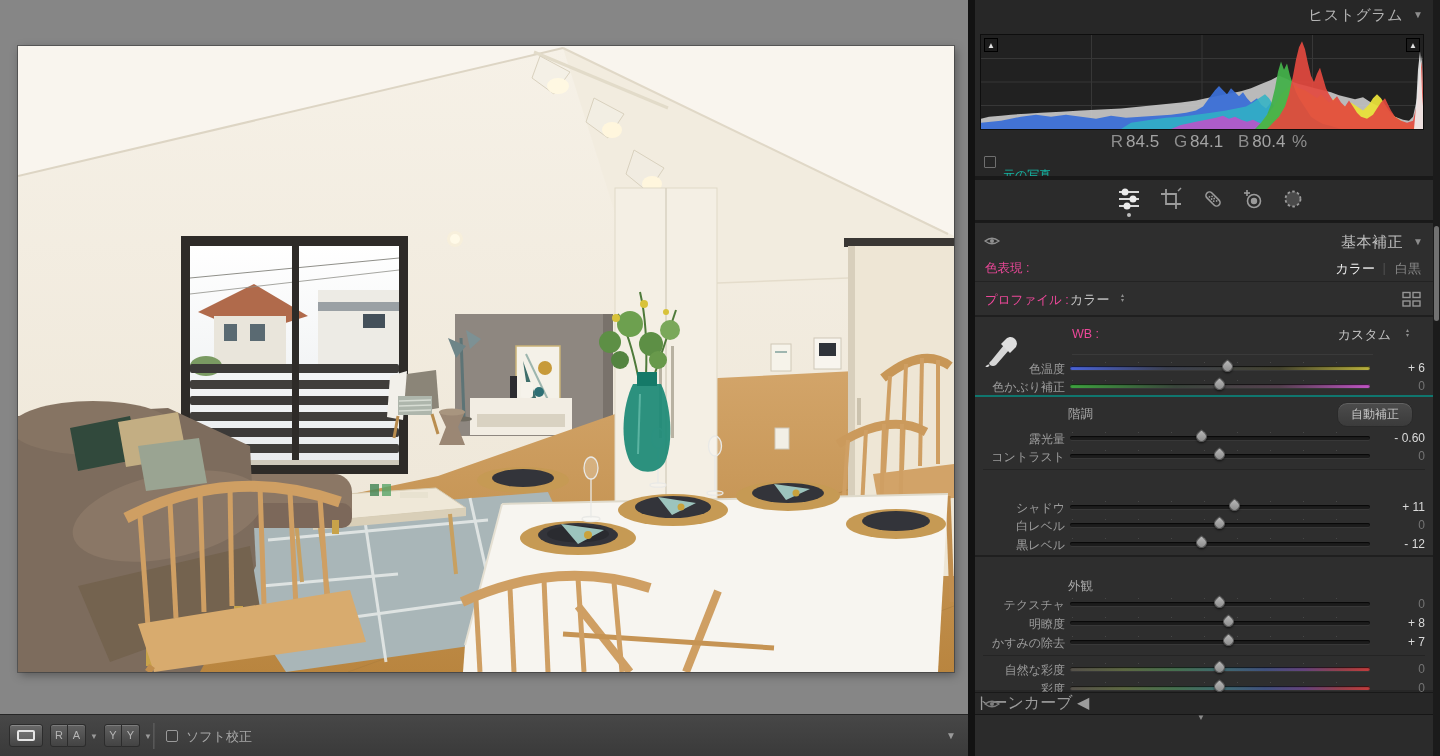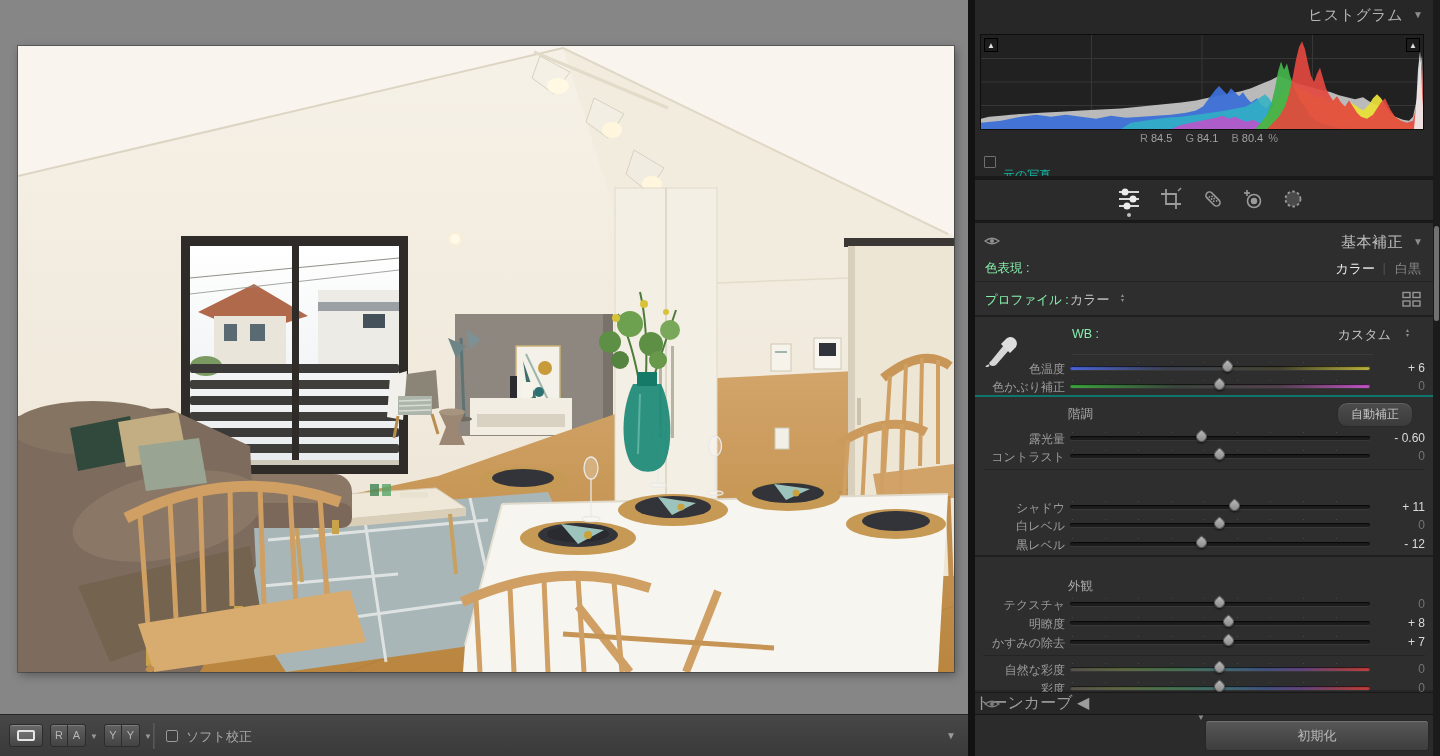--- a/index.html
+++ b/index.html
@@ -34,34 +34,34 @@
   .panel{position:absolute;left:975px;top:0;width:458px;height:756px;background:#272727;color:#9c9c9c;}
   .panel-h{position:absolute;left:0;width:100%;height:30px;}
   .panel-h .title{position:absolute;right:30px;top:6px;font-size:15px;color:#b4b4b4;letter-spacing:.5px;}
   .panel-h .arrow{position:absolute;right:10px;top:9px;font-size:10px;color:#8d8d8d;}
   .eye{position:absolute;left:9px;top:8px;width:16px;height:12px;}
   .sec-div{position:absolute;left:0;width:100%;background:#191919;}
 
   
   .hist-box{position:absolute;left:5px;top:34px;width:444px;height:96px;background:#212121;border:1px solid #0e0e0e;}
   .clip-btn{position:absolute;top:3px;width:14px;height:14px;background:#1c1c1c;border:1px solid #000;color:#e2e2e2;font-size:8px;line-height:13px;text-align:center;}
-  .rgb-row{position:absolute;left:0;top:132px;width:100%;text-align:center;font-size:11px;color:#a3a3a3;}
+  .rgb-row{position:absolute;left:0;top:132px;width:100%;text-align:center;font-size:17px;color:#a3a3a3;}
   .rgb-row b{font-weight:normal;color:#8d8d8d;margin:0 3px 0 10px;}
   .orig-row{position:absolute;left:0;top:150px;width:100%;height:26px;}
   .orig-check{position:absolute;left:9px;top:6px;width:12px;height:12px;border:1px solid #6f6f6f;border-radius:1px;background:#262626;}
   .orig-label{position:absolute;left:28px;top:17px;font-size:12px;color:#14b8a6;}
 
   
   .toolstrip{position:absolute;left:0;top:180px;width:100%;height:40px;background:#2b2b2b;}
   .ts-icon{position:absolute;top:7px;width:24px;height:24px;}
   .ts-dot{position:absolute;left:152px;top:33px;width:4px;height:4px;border-radius:50%;background:#bdbdbd;}
 
   
   .basic{position:absolute;left:0;top:222px;width:100%;height:468px;background:#2e2e2e;border-top:1px solid #1a1a1a;}
-  .row-label{font-size:12.5px;color:#86efac;}
+  .row-label{font-size:12.5px;color:#ec4899;}
   .treat-row{position:absolute;left:0;top:31px;width:100%;height:28px;border-bottom:1px solid #232323;}
   .treat-color{position:absolute;right:58px;top:6px;font-size:13px;color:#ececec;}
   .treat-sep{position:absolute;right:47px;top:6px;font-size:13px;color:#4f4f4f;}
   .treat-bw{position:absolute;right:12px;top:6px;font-size:13px;color:#868686;}
   .prof-row{position:absolute;left:0;top:60px;width:100%;height:34px;border-bottom:2px solid #1f1f1f;}
   .dd-glyph{display:inline-flex;flex-direction:column;vertical-align:middle;margin-left:6px;}
   .dd-glyph span{font-size:6px;line-height:5px;color:#8d8d8d;}
   .wb-block{position:absolute;left:0;top:96px;width:100%;height:78px;border-bottom:2px solid #0f766e;}
   .wb-rule{position:absolute;left:97px;right:60px;top:35px;border-top:1px solid #3a3a3a;}
   .tone-block{position:absolute;left:0;top:174px;width:100%;height:160px;border-bottom:2px solid #1f1f1f;}
@@ -611,20 +611,19 @@
       <svg class="eye" style="top:5px;" viewBox="0 0 16 12" width="15" height="11">
         <path d="M1,6 Q8,0.5 15,6 Q8,11.5 1,6 Z" stroke="#7e7e7e" fill="none" stroke-width="1.3"></path>
           <circle cx="8" cy="6" r="2" fill="#7e7e7e"></circle>
       </svg>
       <span class="title" style="top:3px;">トーンカーブ</span>
       <span class="arrow" style="top:6px;">◀</span>
     </div>
 
     <div class="footer">
       <span class="grip">▼</span>
-      <div class="f-btn f-reset">初期化</div>
     </div>
   </div>
 
   <div class="scrollbar">
     <div class="thumb-v"></div>
   </div>
 </div>
 
 </body></html>

